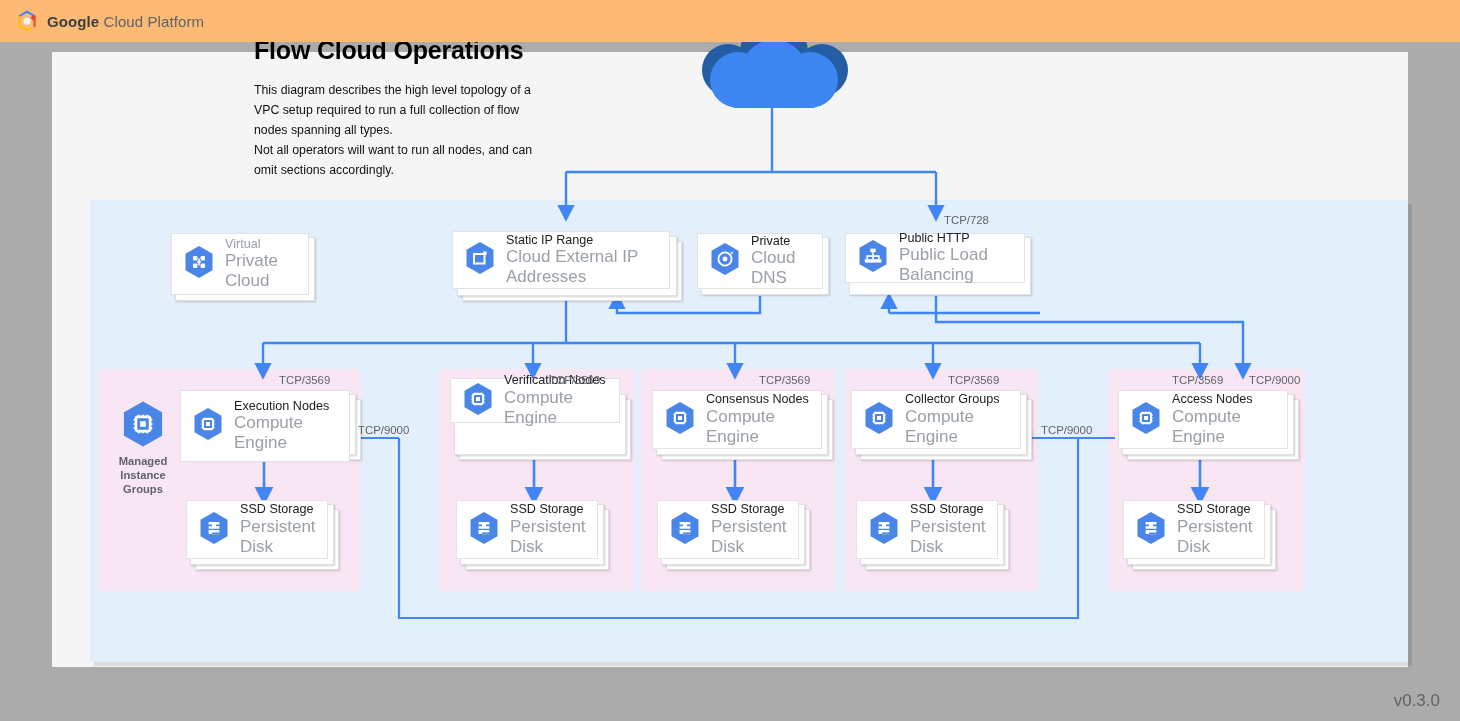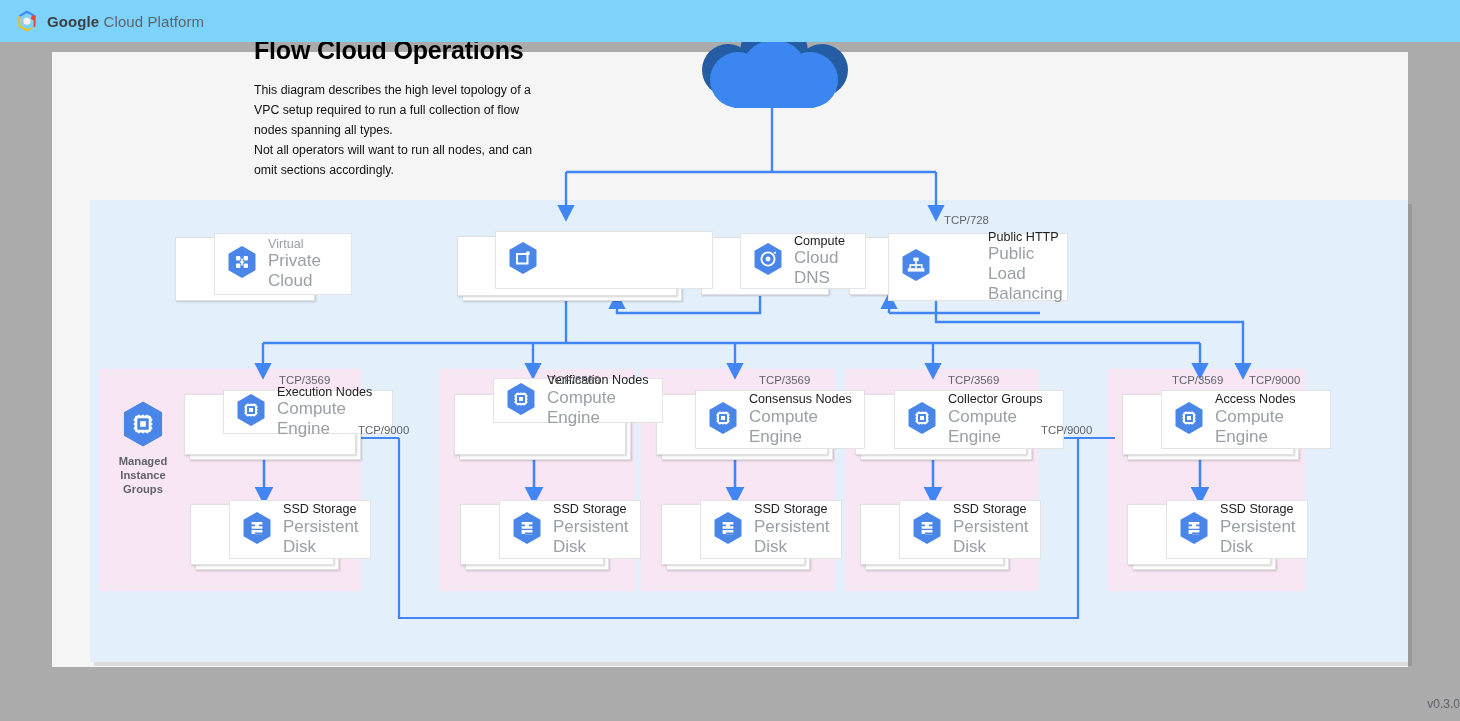--- a/index.html
+++ b/index.html
@@ -6,21 +6,21 @@
   body{
     width:1460px;height:721px;
     background:#ababab;
     font-family:"Liberation Sans", sans-serif;
     overflow:hidden;
     position:relative;
   }
   
   #topbar{
     position:absolute;left:0;top:0;width:1460px;height:42px;
-    background:#7dd3fc;
+    background:#fdba74;
     display:flex;align-items:center;
     z-index:60;
   }
   #gcp-logo{width:22px;height:24px;margin-left:16px;margin-right:9px;position:relative;}
   #brand{font-size:15px;color:#5f6368;letter-spacing:.1px;}
   #brand b{color:#3c4043;font-weight:bold;}
 
   
   #canvas{
     position:absolute;left:52px;top:52px;width:1356px;height:615px;
@@ -47,21 +47,20 @@
   
   .group{position:absolute;background:#f9e6f4;}
 
   
   .card{
     position:absolute;background:#fff;
     border:1px solid #e3e3e3;
     display:flex;align-items:center;
     box-sizing:border-box;
     z-index:20;
-    margin-left:43px;
   }
   .card .ico{flex:0 0 auto;margin-left:12px;margin-right:11px;position:relative;}
   .card .txt{display:flex;flex-direction:column;justify-content:center;line-height:1.18;}
   .card .t1{font-size:12.6px;color:#202124;}
   .card .t2{font-size:17px;color:#9aa0a6;}
   .card.plain .t1{color:#9aa0a6;}
   
   .stack{position:absolute;z-index:15;}
   .stack i{position:absolute;display:block;background:#fff;border:1px solid #e0e0e0;box-shadow:1px 1px 2px rgba(0,0,0,.18);}
 
@@ -76,21 +75,21 @@
 
   
   .port{
     position:absolute;font-size:11.4px;color:#5f6368;z-index:30;white-space:nowrap;
   }
 
   
   #cloud{position:absolute;left:676px;top:18px;width:196px;height:96px;z-index:50;}
 
   #version{
-    position:absolute;right:0;bottom:10px;font-size:12px;color:#5f6368;z-index:60;
+    position:absolute;right:20px;bottom:10px;font-size:17px;color:#5f6368;z-index:60;
   }
 </style>
 </head>
 <body>
 
 <div id="topbar">
   <div id="gcp-logo">
     <svg width="22" height="24" viewBox="0 0 22 24">
       <path d="M11 1.6 L19.6 6.4 L19.6 8.6 L11 3.9 L4.2 7.7 L2.6 6.4 Z" fill="#4285f4"></path>
       <path d="M19.6 6.6 L19.6 17.2 L17.6 18.4 L17.6 11.6 L14.6 9.6 L16.2 6.6 Z" fill="#ea4335"></path>
@@ -208,44 +207,48 @@
   <i style="left:5px;top:5px;width:218px;height:58px;"></i>
 </div>
 <div class="card" style="left:452px;top:231px;width:218px;height:58px;">
   <span class="ico">
     <svg width="30" height="34" viewBox="0 0 30 34">
       <path d="M15 1 L28.5 8.7 L28.5 25.3 L15 33 L1.5 25.3 L1.5 8.7 Z" fill="#4a86e8"></path>
       <rect x="9" y="13" width="10.5" height="9.5" fill="none" stroke="#fff" stroke-width="2"></rect>
       <rect x="18.2" y="10.5" width="3.4" height="3.4" fill="#fff"></rect>
     </svg>
   </span>
+  <span class="txt">
+    <span class="t1">Static IP Range</span>
+    <span class="t2">Cloud External IP Addresses</span>
+  </span>
 </div>
 
 <div class="stack" style="left:697px;top:233px;width:132px;height:64px;">
   <i style="left:4px;top:4px;width:126px;height:56px;"></i>
 </div>
 <div class="card" style="left:697px;top:233px;width:126px;height:56px;">
   <span class="ico">
     <svg width="30" height="34" viewBox="0 0 30 34">
       <path d="M15 1 L28.5 8.7 L28.5 25.3 L15 33 L1.5 25.3 L1.5 8.7 Z" fill="#4a86e8"></path>
       <circle cx="15" cy="17" r="6.6" fill="none" stroke="#fff" stroke-width="1.9"></circle>
       <circle cx="15" cy="17" r="2.4" fill="#fff"></circle>
       <path d="M20.4 10.4 L23 9.6 L22.4 12.6 Z" fill="#fff"></path>
     </svg>
   </span>
   <span class="txt">
-    <span class="t1">Compute</span>
+    <span class="t1">Private</span>
     <span class="t2">Cloud DNS</span>
   </span>
 </div>
 
 <div class="stack" style="left:845px;top:233px;width:186px;height:64px;">
   <i style="left:4px;top:4px;width:180px;height:56px;"></i>
 </div>
-<div class="card" style="left:845px;top:233px;width:180px;height:68px;gap:46px;">
+<div class="card" style="left:845px;top:233px;width:180px;height:50px;">
   <span class="ico">
     <svg width="30" height="34" viewBox="0 0 30 34">
       <path d="M15 1 L28.5 8.7 L28.5 25.3 L15 33 L1.5 25.3 L1.5 8.7 Z" fill="#4a86e8"></path>
       <g fill="#fff">
         <rect x="12.4" y="9.6" width="5.2" height="3.6"></rect>
         <rect x="14.2" y="13.2" width="1.6" height="3.4"></rect>
         <rect x="8.4" y="16.2" width="13.2" height="1.7"></rect>
         <rect x="8.4" y="17.4" width="1.6" height="3"></rect>
         <rect x="14.2" y="17.4" width="1.6" height="3"></rect>
         <rect x="20" y="17.4" width="1.6" height="3"></rect>
@@ -275,21 +278,21 @@
   </svg>
   <span style="white-space:pre-line;">Managed
 Instance
 Groups</span>
 </div>
 
 <div class="stack" style="left:180px;top:390px;width:180px;height:68px;">
   <i style="left:9px;top:9px;width:170px;height:59px;"></i>
   <i style="left:4px;top:4px;width:170px;height:59px;"></i>
 </div>
-<div class="card" style="left:180px;top:390px;width:170px;height:44px;">
+<div class="card" style="left:180px;top:390px;width:170px;height:72px;">
   <span class="ico">
     <svg width="30" height="34" viewBox="0 0 30 34">
       <path d="M15 1 L28.5 8.7 L28.5 25.3 L15 33 L1.5 25.3 L1.5 8.7 Z" fill="#4a86e8"></path>
       <rect x="10" y="12" width="10" height="10" rx="1.4" fill="none" stroke="#fff" stroke-width="1.9"></rect>
       <rect x="13" y="15" width="4" height="4" fill="#fff"></rect>
       <g stroke="#fff" stroke-width="1.4">
         <path d="M12 10.4 v1.6 M15 10.4 v1.6 M18 10.4 v1.6"></path>
         <path d="M12 22 v1.6 M15 22 v1.6 M18 22 v1.6"></path>
         <path d="M8.4 14 h1.6 M8.4 17 h1.6 M8.4 20 h1.6"></path>
         <path d="M20 14 h1.6 M20 17 h1.6 M20 20 h1.6"></path>

